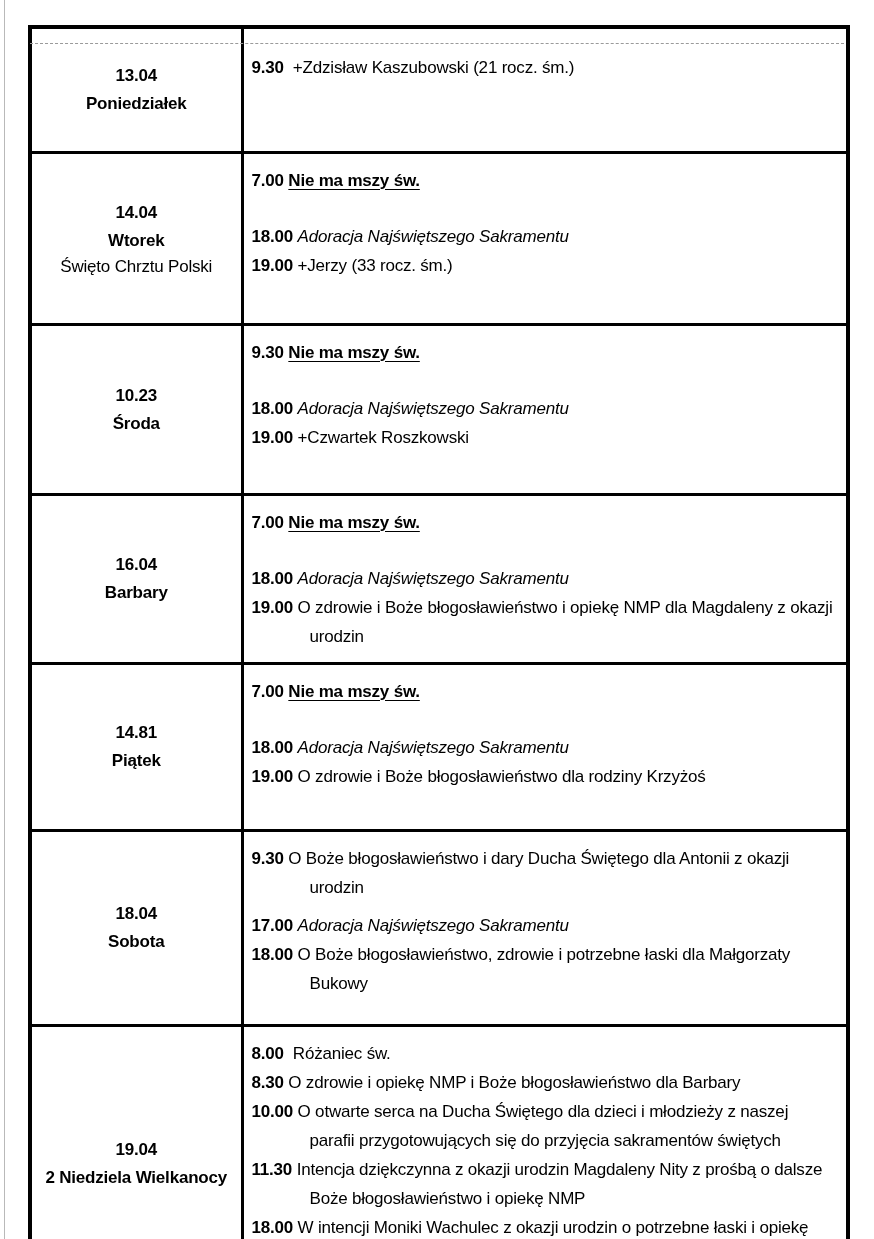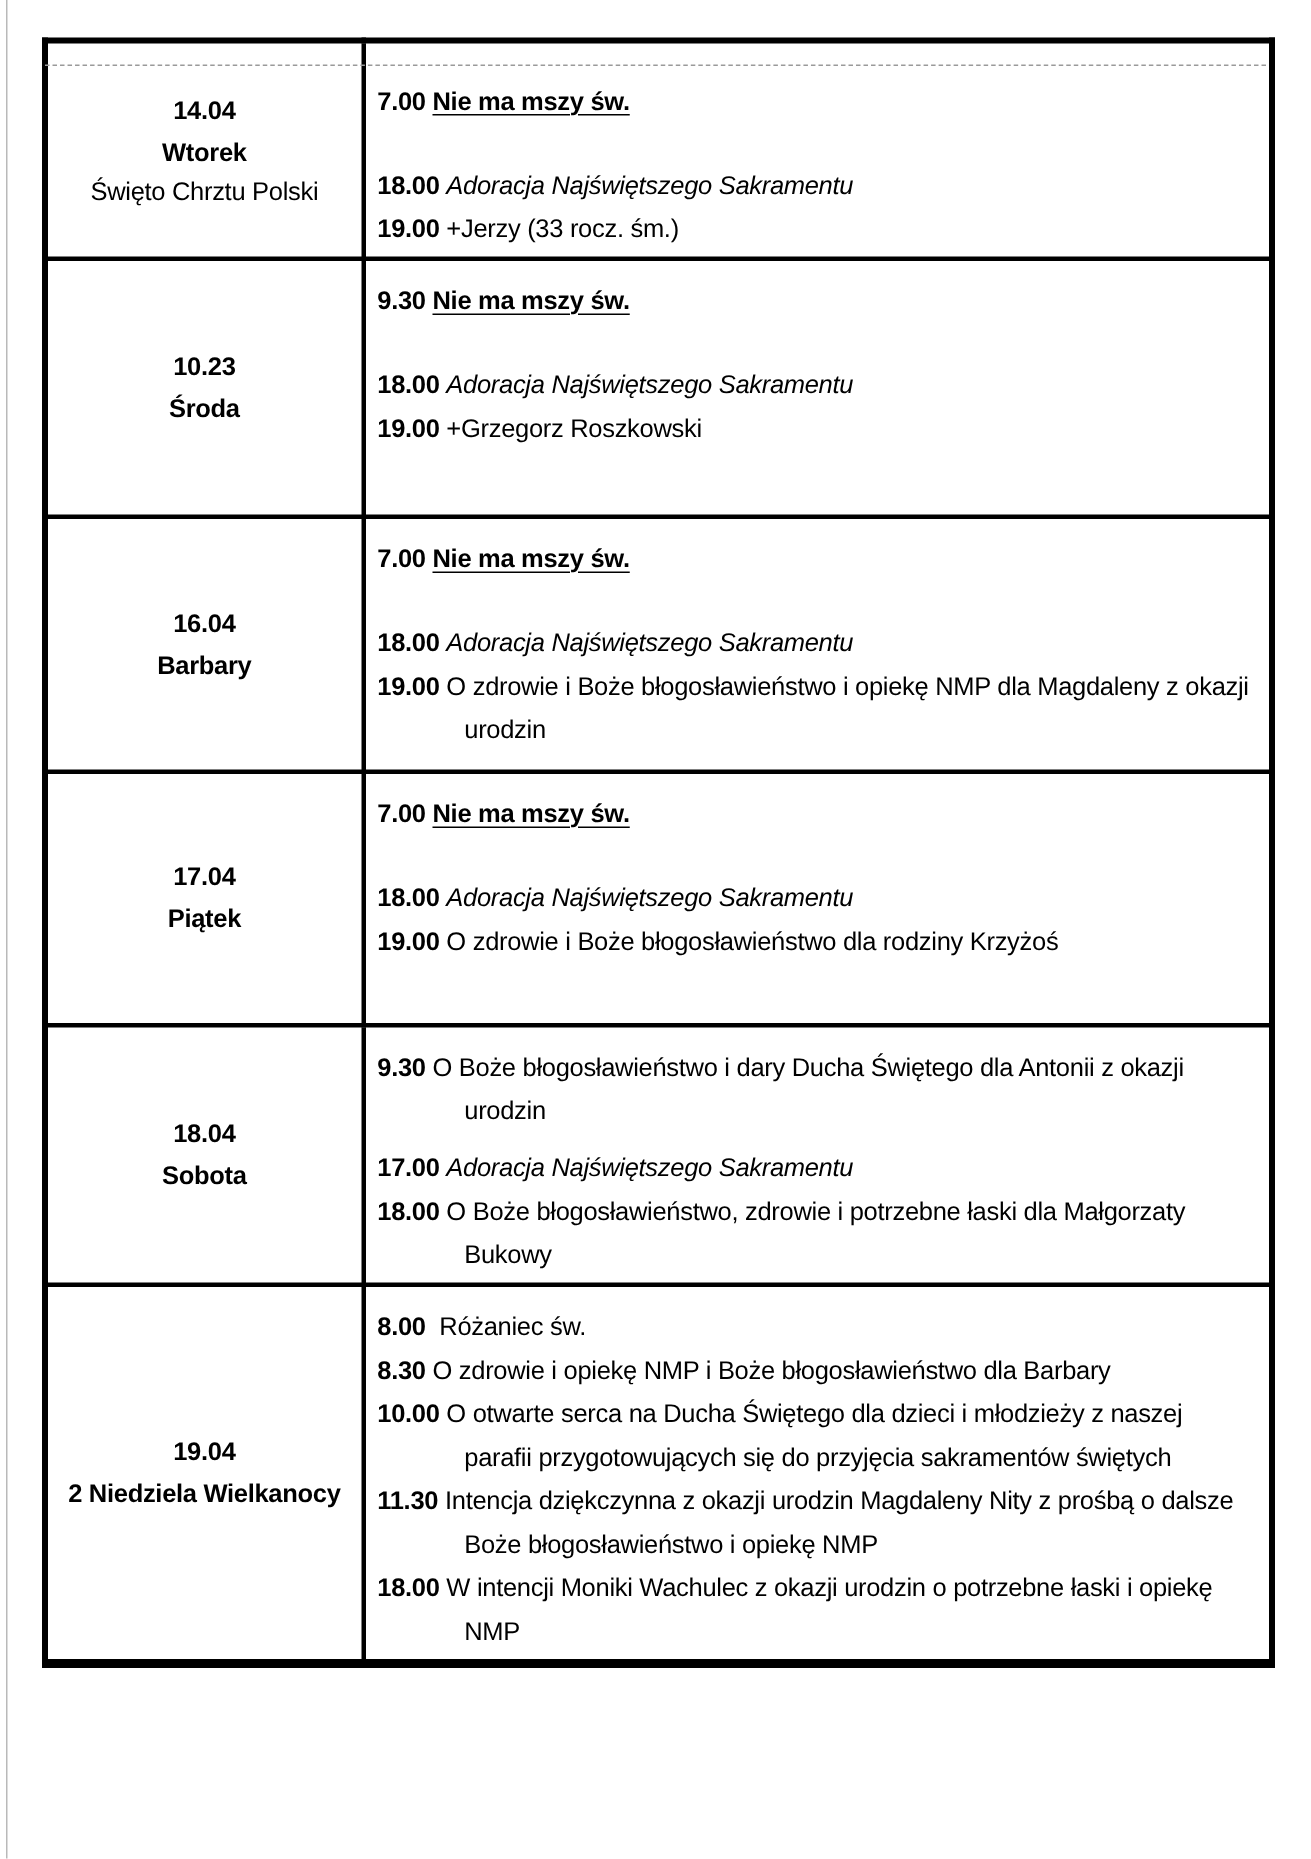--- a/index.html
+++ b/index.html
@@ -106,58 +106,67 @@
 
 <div class="schedule-wrap">
   <table class="schedule">
     <colgroup>
       <col class="c-day">
       <col class="c-entry">
     </colgroup>
     <tbody>
         <tr>
           <td class="day-cell">
+            <div class="date-label">13.04</div>
+            <div class="day-label">Poniedziałek</div>
+          </td>
+          <td class="entries-cell">
+            <div class="entry"><span class="time">9.30</span> <span class="txt-normal"> +Zdzisław Kaszubowski (21 rocz. śm.)</span></div>
+          </td>
+        </tr>
+        <tr>
+          <td class="day-cell">
             <div class="date-label">14.04</div>
             <div class="day-label">Wtorek</div>
             <div class="feast-label">Święto Chrztu Polski</div>
           </td>
           <td class="entries-cell">
             <div class="entry"><span class="time">7.00</span> <span class="txt-nomass">Nie ma mszy św.</span></div>
             <div class="spacer"></div>
             <div class="entry"><span class="time">18.00</span> <span class="txt-italic">Adoracja Najświętszego Sakramentu</span></div>
             <div class="entry"><span class="time">19.00</span> <span class="txt-normal">+Jerzy (33 rocz. śm.)</span></div>
           </td>
         </tr>
         <tr>
           <td class="day-cell">
             <div class="date-label">10.23</div>
             <div class="day-label">Środa</div>
           </td>
           <td class="entries-cell">
             <div class="entry"><span class="time">9.30</span> <span class="txt-nomass">Nie ma mszy św.</span></div>
             <div class="spacer"></div>
             <div class="entry"><span class="time">18.00</span> <span class="txt-italic">Adoracja Najświętszego Sakramentu</span></div>
-            <div class="entry"><span class="time">19.00</span> <span class="txt-normal">+Grzegorz Roszkowski</span></div>
+            <div class="entry"><span class="time">19.00</span> <span class="txt-normal">+Czwartek Roszkowski</span></div>
           </td>
         </tr>
         <tr>
           <td class="day-cell">
             <div class="date-label">16.04</div>
             <div class="day-label">Barbary</div>
           </td>
           <td class="entries-cell">
             <div class="entry"><span class="time">7.00</span> <span class="txt-nomass">Nie ma mszy św.</span></div>
             <div class="spacer"></div>
             <div class="entry"><span class="time">18.00</span> <span class="txt-italic">Adoracja Najświętszego Sakramentu</span></div>
             <div class="entry"><span class="time">19.00</span> <span class="txt-normal">O zdrowie i Boże błogosławieństwo i opiekę NMP dla Magdaleny z okazji urodzin</span></div>
           </td>
         </tr>
         <tr>
           <td class="day-cell">
-            <div class="date-label">17.04</div>
+            <div class="date-label">14.81</div>
             <div class="day-label">Piątek</div>
           </td>
           <td class="entries-cell">
             <div class="entry"><span class="time">7.00</span> <span class="txt-nomass">Nie ma mszy św.</span></div>
             <div class="spacer"></div>
             <div class="entry"><span class="time">18.00</span> <span class="txt-italic">Adoracja Najświętszego Sakramentu</span></div>
             <div class="entry"><span class="time">19.00</span> <span class="txt-normal">O zdrowie i Boże błogosławieństwo dla rodziny Krzyżoś</span></div>
           </td>
         </tr>
         <tr>

